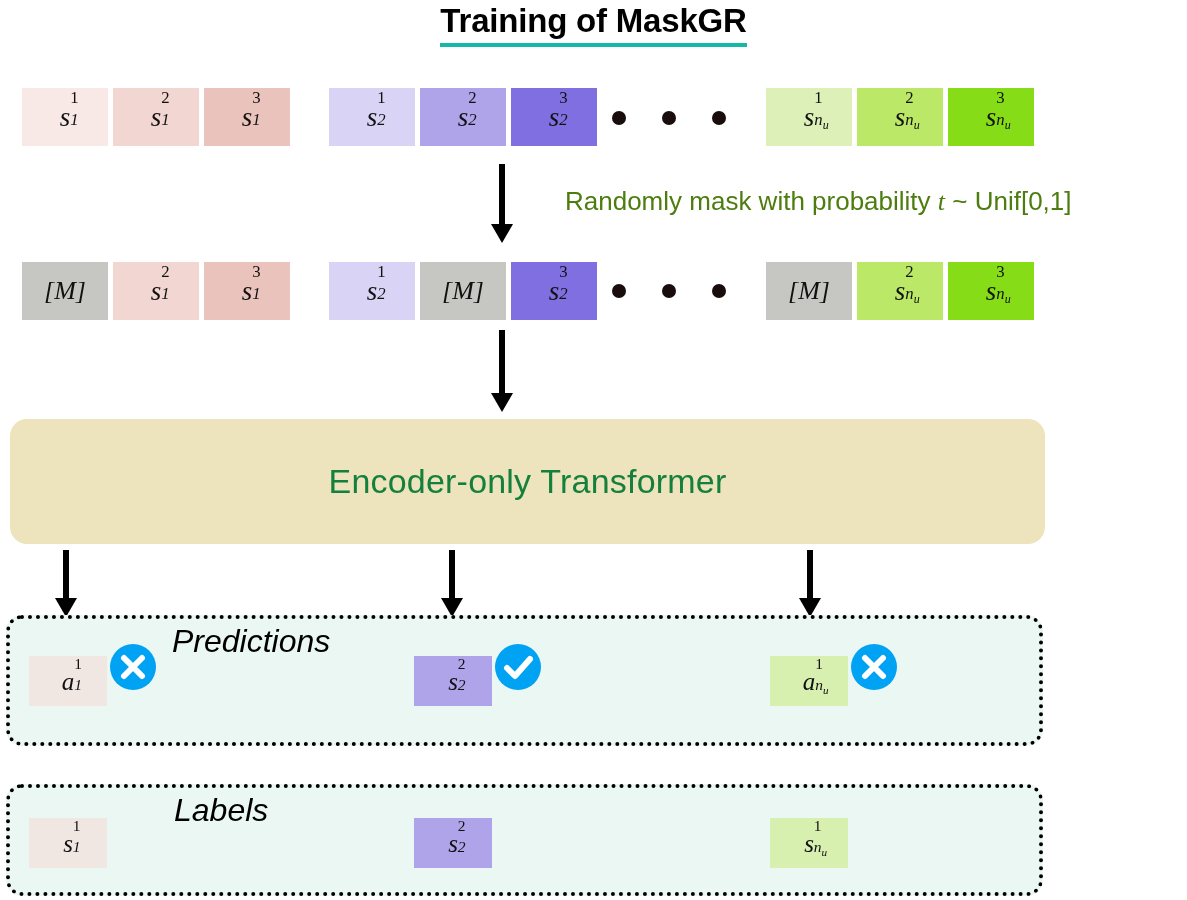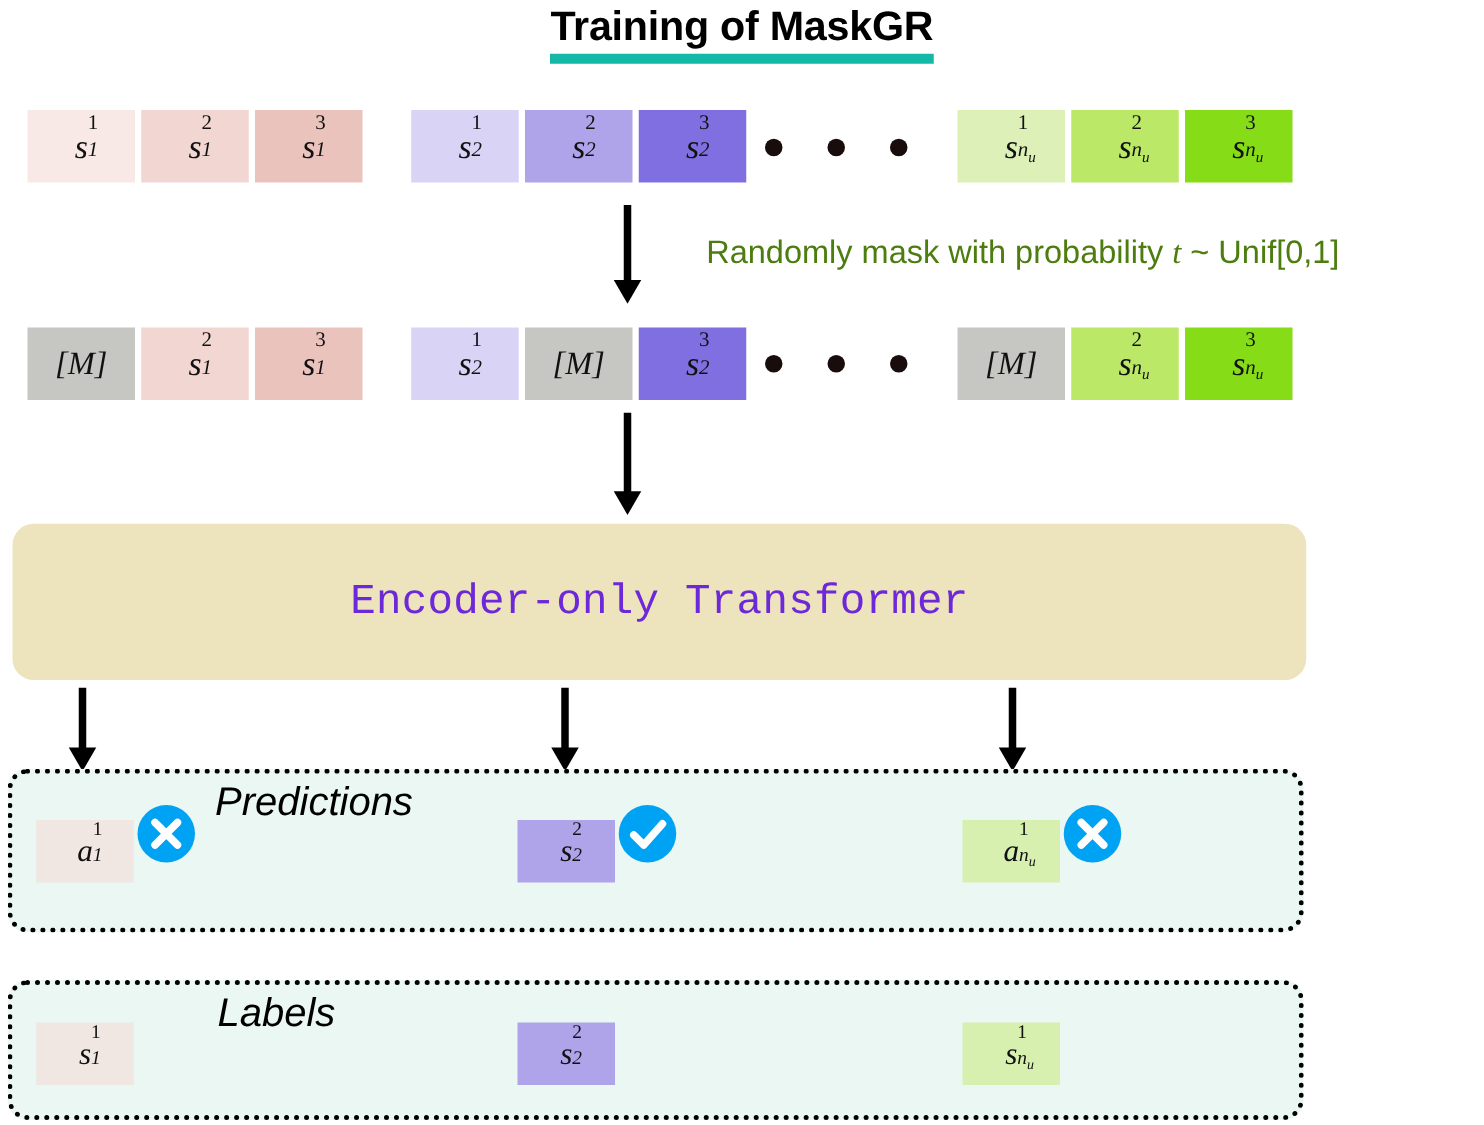--- a/index.html
+++ b/index.html
@@ -29,21 +29,21 @@
     top: 2px;
     width: 1187px;
     text-align: center;
     font-size: 33px;
     font-weight: bold;
     letter-spacing: -0.2px;
     color: #000;
   }
   #title .tx {
     display: inline-block;
-    border-bottom: 8px solid #14b8a6;
+    border-bottom: 4px solid #14b8a6;
     padding-bottom: 3px;
     line-height: 1.12;
   }
 
   
   .tok {
     position: absolute;
     display: flex;
     align-items: center;
     justify-content: center;
@@ -102,23 +102,22 @@
     width: 1035px;
     height: 125px;
     background: #EDE3BC;
     border-radius: 17px;
     display: flex;
     align-items: center;
     justify-content: center;
   }
   #transformer .label {
     font-size: 34px;
-    color: #6d28d9;
+    color: #15803d;
     letter-spacing: 0.2px;
-    font-family: Liberation Mono, monospace;
   }
 
   
   .panel {
     position: absolute;
     background: #EBF7F3;
     border: 4px dotted #000;
     border-radius: 16px;
     box-sizing: border-box;
   }

